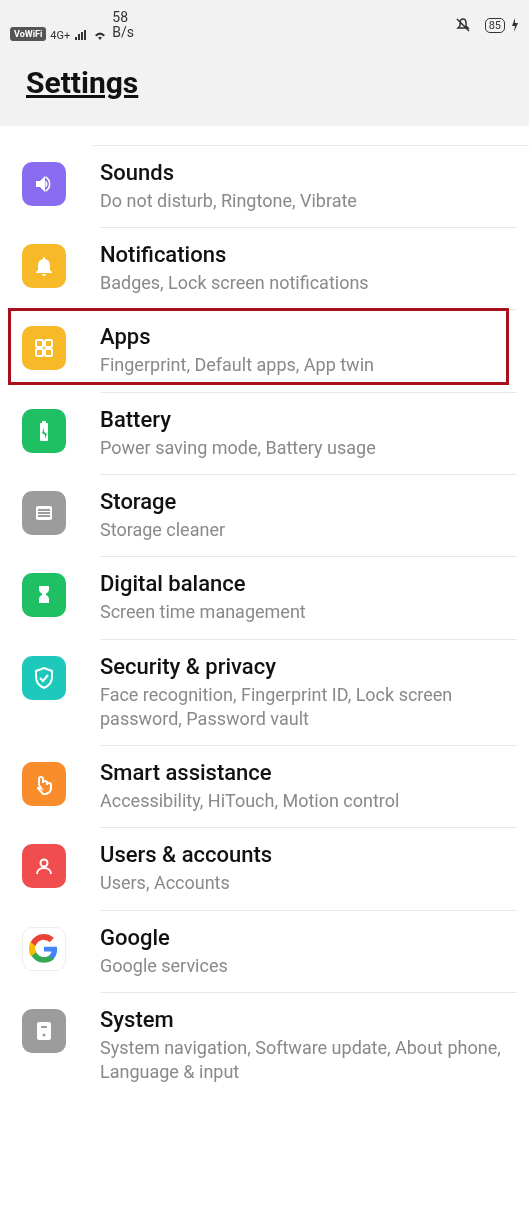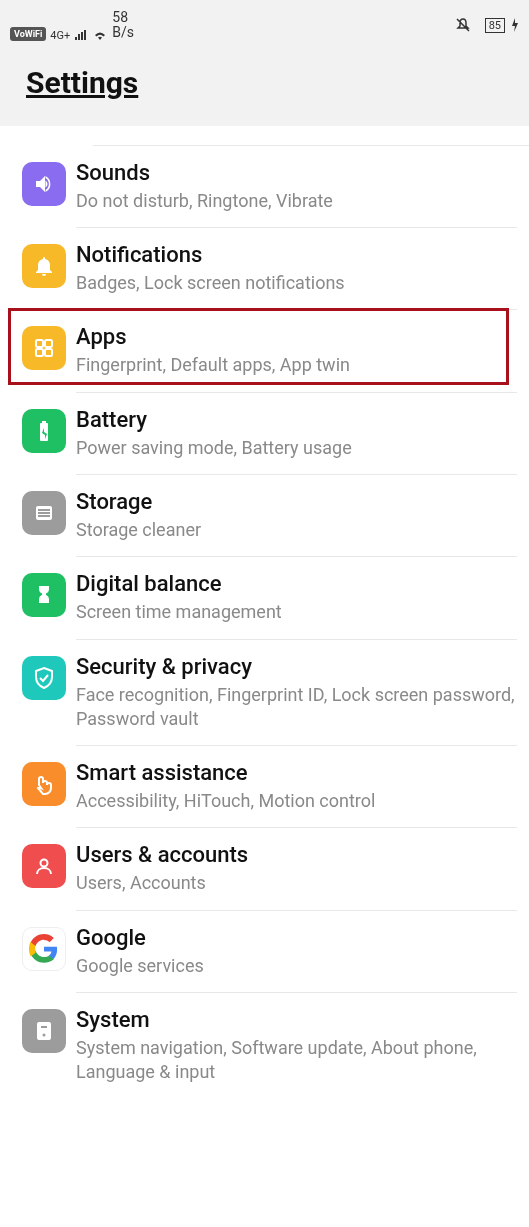--- a/index.html
+++ b/index.html
@@ -43,21 +43,21 @@
       font-size: 14px;
       line-height: 1.1;
     }
     .status-right {
       display: flex;
       align-items: center;
       gap: 6px;
     }
     .battery-box {
       border: 1.5px solid #333;
-      border-radius: 0;
+      border-radius: 5px;
       padding: 0 3px;
       font-size: 11px;
       position: relative;
       margin-left: 8px;
     }
     .page-title {
       font-size: 30px;
       font-weight: 700;
       color: #111;
       padding: 18px 26px 18px 26px;
@@ -74,21 +74,21 @@
     .item {
       display: flex;
       align-items: flex-start;
       padding: 14px 12px 0 22px;
       position: relative;
     }
     .item-body {
       flex: 1;
       padding-bottom: 14px;
       border-bottom: 1px solid #e8e8e8;
-      margin-left: 10px;
+      margin-left: 34px;
       min-height: 60px;
     }
     .item:last-child .item-body { border-bottom: none; }
     .item-title {
       font-size: 22px;
       font-weight: 500;
       color: #111;
       margin-bottom: 4px;
     }
     .item-sub {

